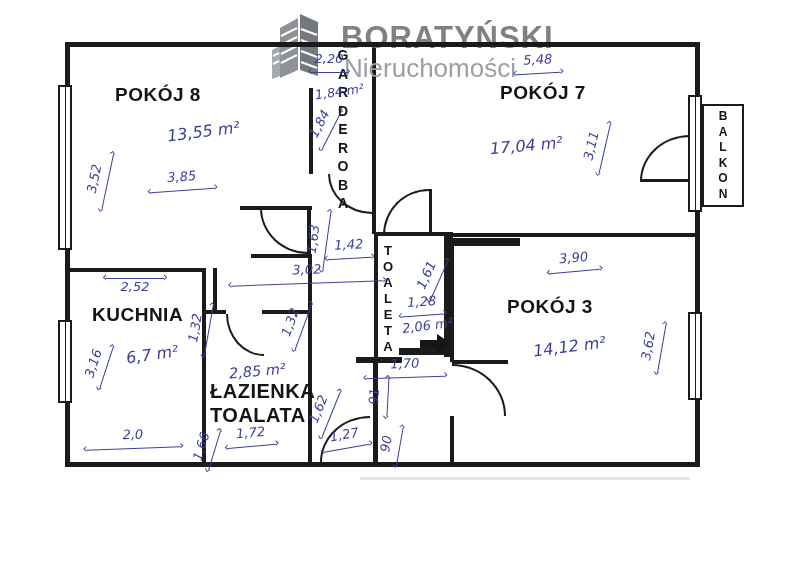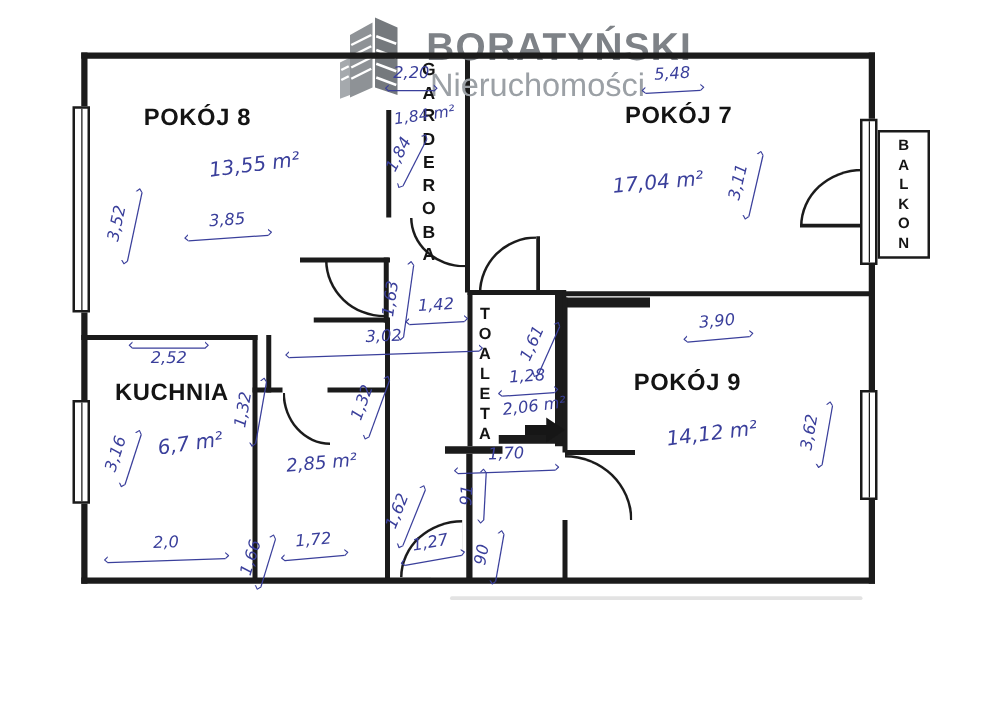--- a/index.html
+++ b/index.html
@@ -115,23 +115,25 @@
       <line x1="1" y1="48" x2="7" y2="45"></line>
         <line x1="1" y1="56" x2="7" y2="53"></line>
     </g>
   </svg>
 </div>
 <div class="logo-brand">BORATYŃSKI</div>
 <div class="logo-tagline">Nieruchomości</div>
 
 <div class="room-label" style="left:115px;top:84px">POKÓJ 8</div>
 <div class="room-label" style="left:500px;top:82px">POKÓJ 7</div>
-<div class="room-label" style="left:507px;top:296px">POKÓJ 9</div>
+<div class="room-label" style="left:507px;top:296px">POKÓJ 3</div>
 <div class="room-label" style="left:92px;top:304px">KUCHNIA</div>
 <div class="room-label" style="left:210px;top:380px;font-size:20px;line-height:1.18">
+  <div>ŁAZIENKA</div>
+  <div>TOALATA</div>
 </div>
 <div class="stack" style="left:333px;top:46px;width:20px;font-size:14px;line-height:18.5px">G
 A
 R
 D
 E
 R
 O
 B
 A</div>

